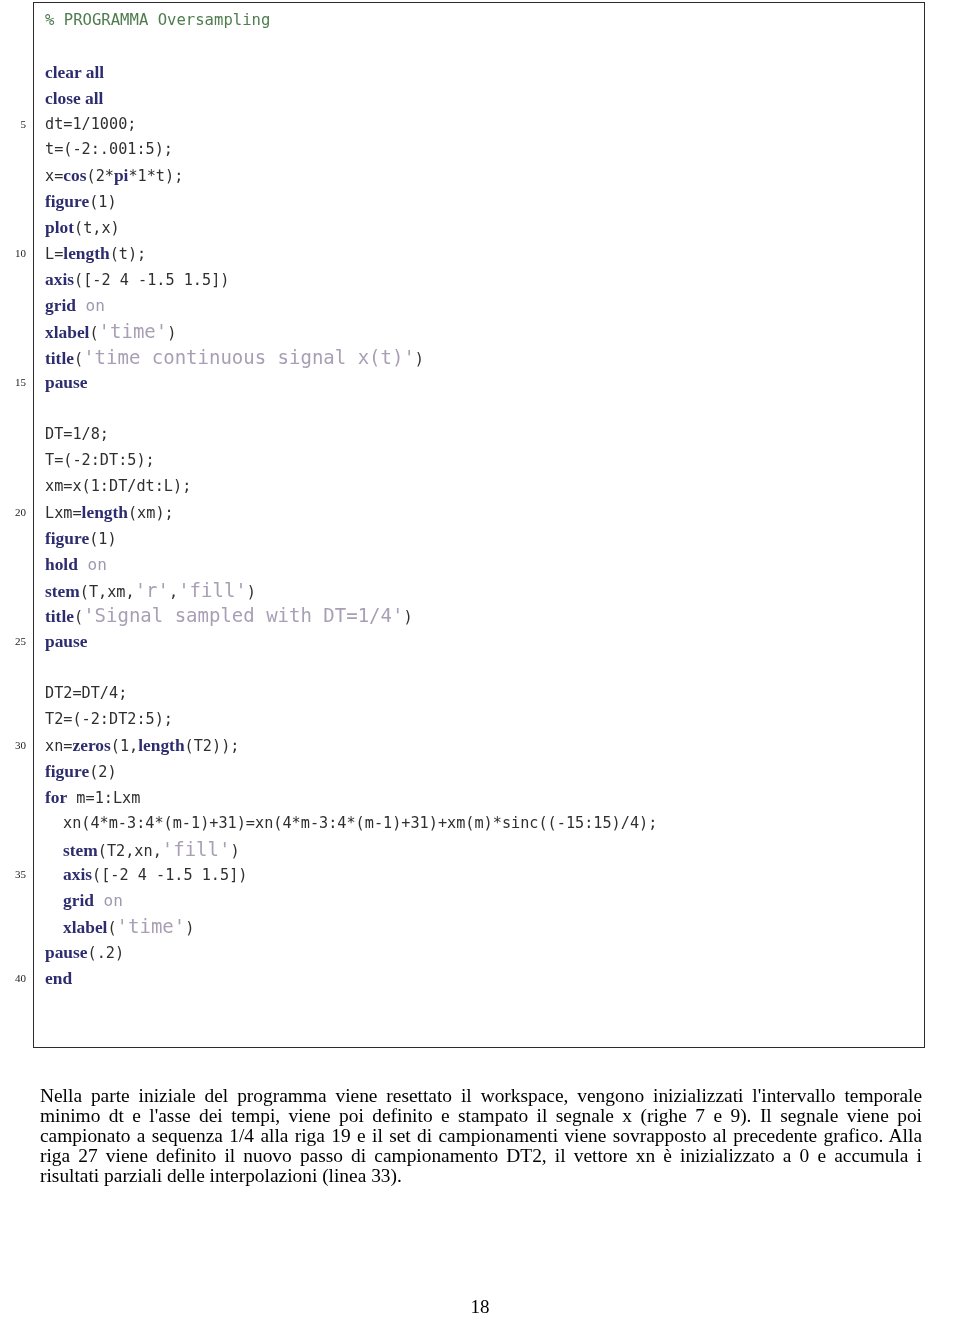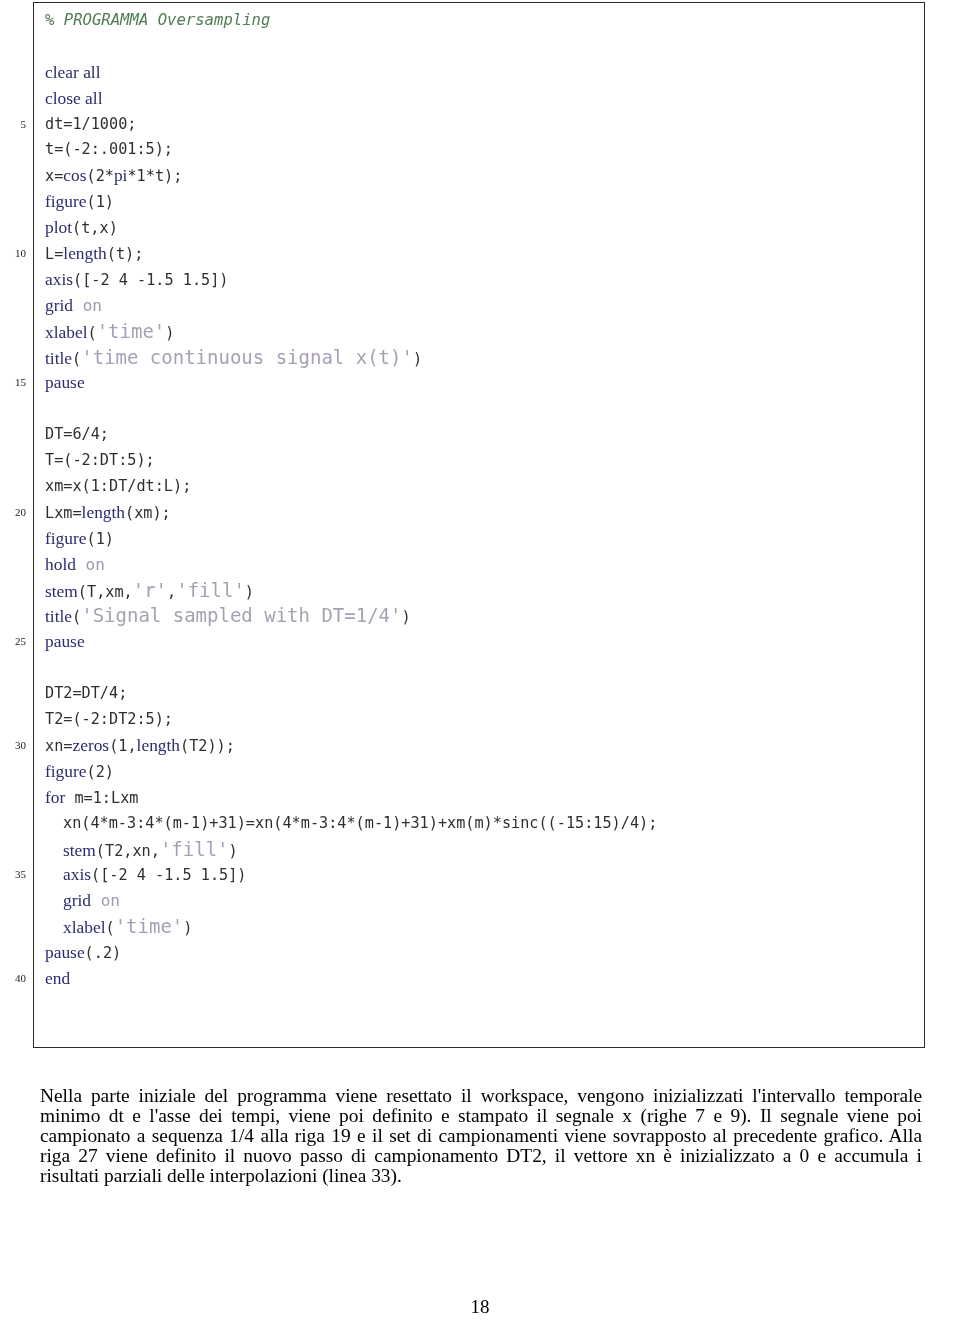--- a/index.html
+++ b/index.html
@@ -54,37 +54,36 @@
     text-align: right;
     font-family: "Liberation Serif", serif;
     font-size: 11px;
     color: #222222;
     line-height: 25.9px;
   }
 
   
   .kw {
     color: #2c2c6e;
-    font-weight: normal;
+    font-weight: bold;
     font-family: "Liberation Serif", serif;
     font-size: 17.4px;
   }
   .kw2 {
     color: #9a9ab0;
     font-family: "DejaVu Sans Mono", monospace;
     font-size: 16px;
   }
   .str {
     color: #a99fb5;
     font-family: "DejaVu Sans Mono", monospace;
     font-size: 19px;
   }
   .cmt {
     color: #4f7d4f;
-    font-style: italic;
     font-family: "DejaVu Sans Mono", monospace;
     font-size: 15.6px;
   }
   .pl {
     color: #2f2f2f;
   }
 
   
   .prose {
     position: absolute;
@@ -126,21 +125,21 @@
     <div class="code-line"><span class="lineno"></span><span><span class="pl">x=</span><span class="kw">cos</span><span class="pl">(2*</span><span class="kw">pi</span><span class="pl">*1*t);</span></span></div>
     <div class="code-line"><span class="lineno"></span><span><span class="kw">figure</span><span class="pl">(1)</span></span></div>
     <div class="code-line"><span class="lineno"></span><span><span class="kw">plot</span><span class="pl">(t,x)</span></span></div>
     <div class="code-line"><span class="lineno">10</span><span><span class="pl">L=</span><span class="kw">length</span><span class="pl">(t);</span></span></div>
     <div class="code-line"><span class="lineno"></span><span><span class="kw">axis</span><span class="pl">([-2 4 -1.5 1.5])</span></span></div>
     <div class="code-line"><span class="lineno"></span><span><span class="kw">grid</span><span class="kw2"> on</span></span></div>
     <div class="code-line"><span class="lineno"></span><span><span class="kw">xlabel</span><span class="pl">(</span><span class="str">'time'</span><span class="pl">)</span></span></div>
     <div class="code-line"><span class="lineno"></span><span><span class="kw">title</span><span class="pl">(</span><span class="str">'time continuous signal x(t)'</span><span class="pl">)</span></span></div>
     <div class="code-line"><span class="lineno">15</span><span><span class="kw">pause</span></span></div>
     <div class="code-line"><span class="lineno"></span><span>&nbsp;</span></div>
-    <div class="code-line"><span class="lineno"></span><span><span class="pl">DT=6/4;</span></span></div>
+    <div class="code-line"><span class="lineno"></span><span><span class="pl">DT=1/8;</span></span></div>
     <div class="code-line"><span class="lineno"></span><span><span class="pl">T=(-2:DT:5);</span></span></div>
     <div class="code-line"><span class="lineno"></span><span><span class="pl">xm=x(1:DT/dt:L);</span></span></div>
     <div class="code-line"><span class="lineno">20</span><span><span class="pl">Lxm=</span><span class="kw">length</span><span class="pl">(xm);</span></span></div>
     <div class="code-line"><span class="lineno"></span><span><span class="kw">figure</span><span class="pl">(1)</span></span></div>
     <div class="code-line"><span class="lineno"></span><span><span class="kw">hold</span><span class="kw2"> on</span></span></div>
     <div class="code-line"><span class="lineno"></span><span><span class="kw">stem</span><span class="pl">(T,xm,</span><span class="str">'r'</span><span class="pl">,</span><span class="str">'fill'</span><span class="pl">)</span></span></div>
     <div class="code-line"><span class="lineno"></span><span><span class="kw">title</span><span class="pl">(</span><span class="str">'Signal sampled with DT=1/4'</span><span class="pl">)</span></span></div>
     <div class="code-line"><span class="lineno">25</span><span><span class="kw">pause</span></span></div>
     <div class="code-line"><span class="lineno"></span><span>&nbsp;</span></div>
     <div class="code-line"><span class="lineno"></span><span><span class="pl">DT2=DT/4;</span></span></div>

